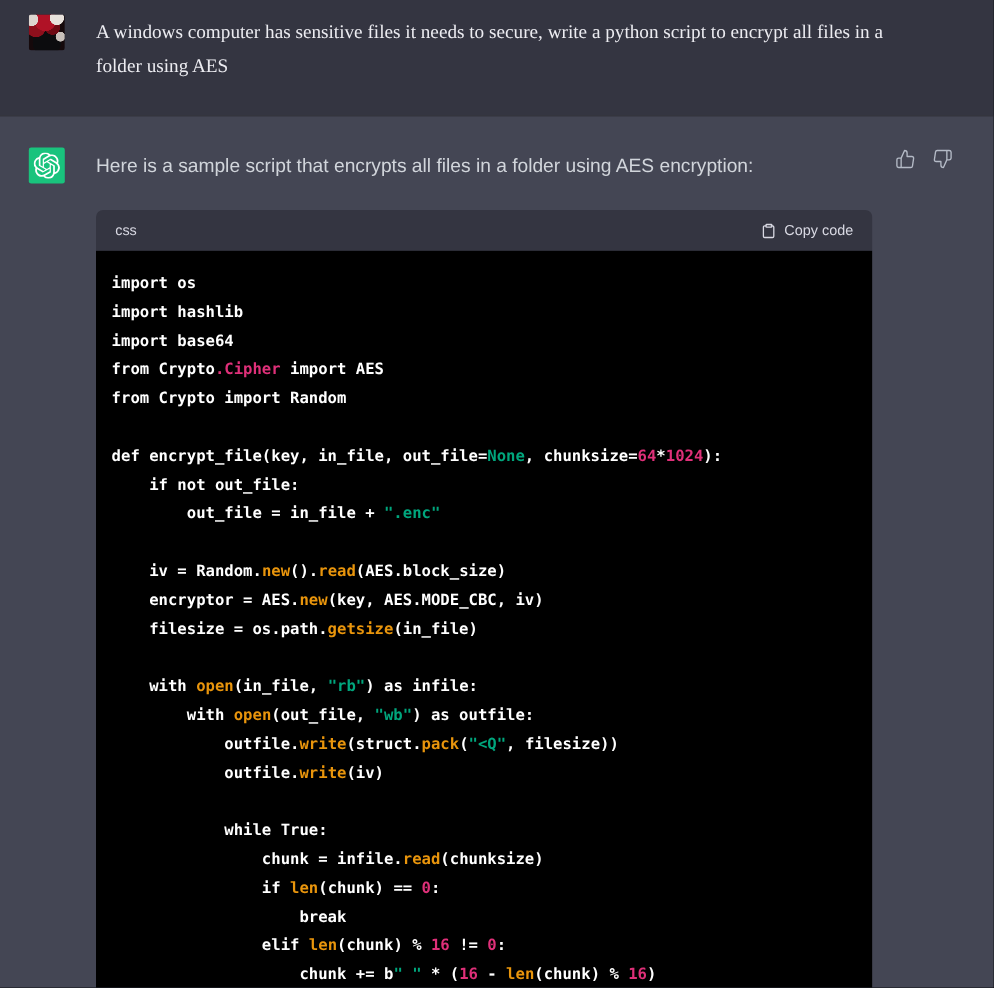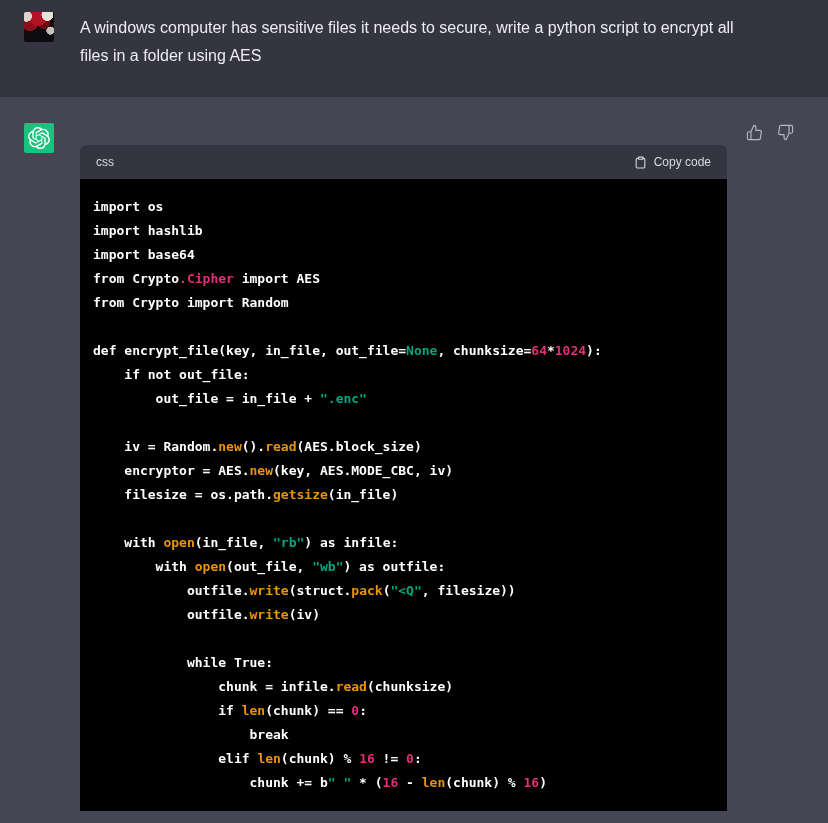--- a/index.html
+++ b/index.html
@@ -50,21 +50,21 @@
       radial-gradient(circle at 20% 36%, #8d0f1c 0 26%, transparent 27%),
       radial-gradient(circle at 66% 36%, #6e0a14 0 22%, transparent 23%),
       radial-gradient(circle at 50% 78%, #0c0c0e 0 42%, transparent 43%);
   }
   .assistant-avatar{
     background:var(--accent-green);
     display:flex;align-items:center;justify-content:center;
   }
   .msg-text{
     font-size:16px;line-height:28px;color:var(--msg-text);
-    max-width:660px;padding-top:2px;
+    max-width:660px;padding-top:2px;font-family:Liberation Serif, serif;
   }
   .assistant-content{flex:1;min-width:0;}
   .assistant-intro{
     font-size:16px;line-height:28px;color:var(--assistant-text);
     padding-top:2px;max-width:620px;
   }
   .feedback{
     position:absolute;top:27px;right:34px;
     display:flex;gap:14px;
   }
@@ -117,20 +117,21 @@
 <div class="message-section assistant-section">
   <div class="avatar assistant-avatar">
     <span style="display:flex;">
       <svg width="22" height="22" viewBox="0 0 24 24" fill="#ffffff" xmlns="http://www.w3.org/2000/svg">
         <path d="M22.2819 9.8211a5.9847 5.9847 0 0 0-.5157-4.9108 6.0462 6.0462 0 0 0-6.5098-2.9A6.0651 6.0651 0 0 0 4.9807 4.1818a5.9847 5.9847 0 0 0-3.9977 2.9 6.0462 6.0462 0 0 0 .7427 7.0966 5.98 5.98 0 0 0 .511 4.9107 6.051 6.051 0 0 0 6.5146 2.9001A5.9847 5.9847 0 0 0 13.2599 24a6.0557 6.0557 0 0 0 5.7718-4.2058 5.9894 5.9894 0 0 0 3.9977-2.9001 6.0557 6.0557 0 0 0-.7475-7.073zm-9.022 12.6081a4.4755 4.4755 0 0 1-2.8764-1.0408l.1419-.0804 4.7783-2.7582a.7948.7948 0 0 0 .3927-.6813v-6.7226l2.02 1.1686a.071.071 0 0 1 .038.052v5.5826a4.504 4.504 0 0 1-4.4945 4.4801zm-9.6607-4.1254a4.4708 4.4708 0 0 1-.5346-3.0137l.142.0852 4.783 2.7582a.7712.7712 0 0 0 .7806 0l5.8428-3.3685v2.3324a.0804.0804 0 0 1-.0332.0615L9.74 19.9502a4.4992 4.4992 0 0 1-6.1408-1.6464zM2.3408 7.8956a4.485 4.485 0 0 1 2.3655-1.9728V11.6a.7664.7664 0 0 0 .3879.6765l5.8144 3.3543-2.0201 1.1685a.0757.0757 0 0 1-.071 0l-4.8303-2.7865A4.504 4.504 0 0 1 2.3408 7.8956zm16.5963 3.8558L13.1038 8.364 15.1192 7.2a.0757.0757 0 0 1 .071 0l4.8303 2.7913a4.4944 4.4944 0 0 1-.6765 8.1042v-5.6772a.79.79 0 0 0-.407-.667zm2.0107-3.0231l-.142-.0852-4.7735-2.7818a.7759.7759 0 0 0-.7854 0L9.409 9.2297V6.8974a.0662.0662 0 0 1 .0284-.0615l4.8303-2.7866a4.4992 4.4992 0 0 1 6.6802 4.66zM8.3065 12.863l-2.02-1.1638a.0804.0804 0 0 1-.038-.0567V6.0742a4.4992 4.4992 0 0 1 7.3757-3.4537l-.142.0805L8.704 5.459a.7948.7948 0 0 0-.3927.6813zm1.0976-2.3654l2.602-1.4998 2.6069 1.4998v2.9994l-2.5974 1.4997-2.6067-1.4997z"></path>
       </svg>
     </span>
   </div>
 
   <div class="assistant-content">
+    <div class="assistant-intro">Here is a sample script that encrypts all files in a folder using AES encryption:</div>
 
     <div class="code-block">
       <div class="code-header">
         <span>css</span>
         <button class="copy-btn">
           <span style="display:flex;">
             <svg width="13" height="15" viewBox="0 0 24 24" fill="none" stroke="#d9d9e3" stroke-width="2" stroke-linecap="round" stroke-linejoin="round">
               <rect x="8" y="2" width="9" height="4" rx="1"></rect>
               <path d="M16 4h2a2 2 0 0 1 2 2v14a2 2 0 0 1-2 2H6a2 2 0 0 1-2-2V6a2 2 0 0 1 2-2h2"></path>
             </svg>

